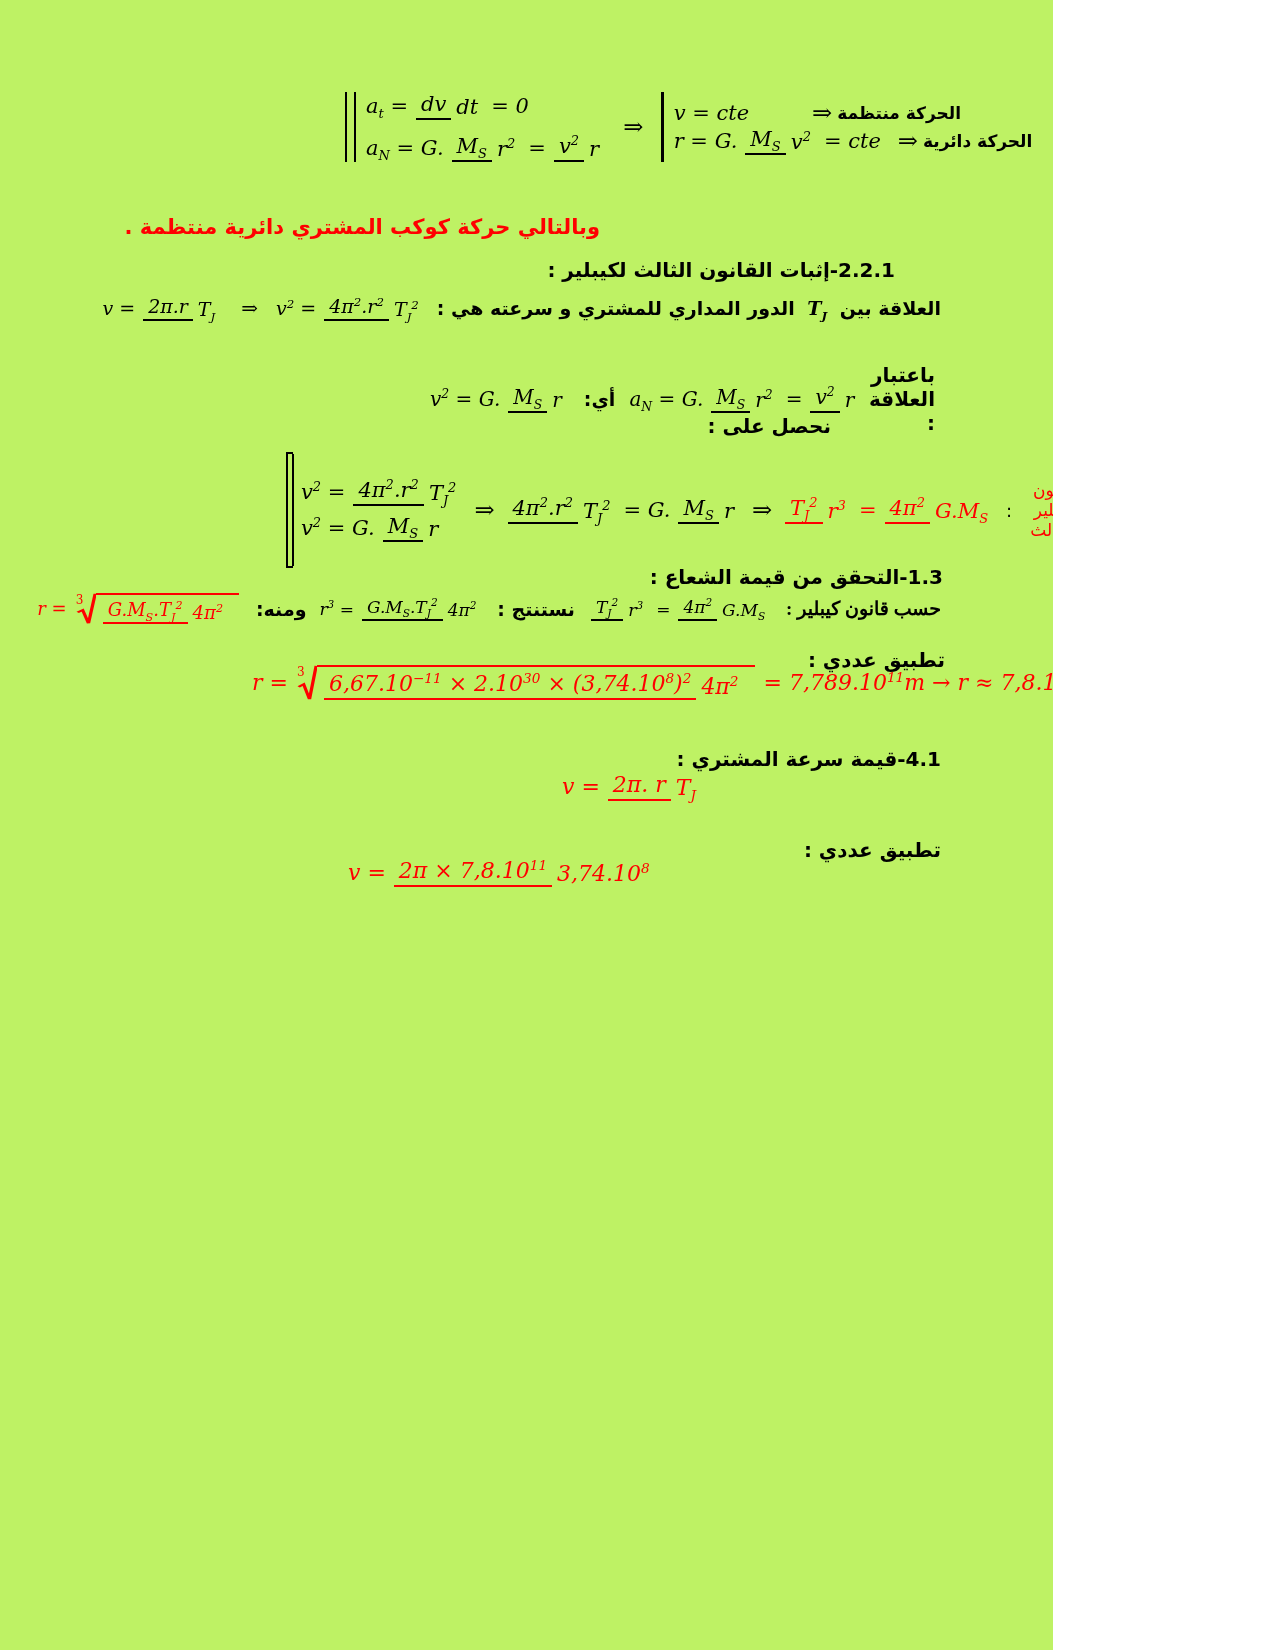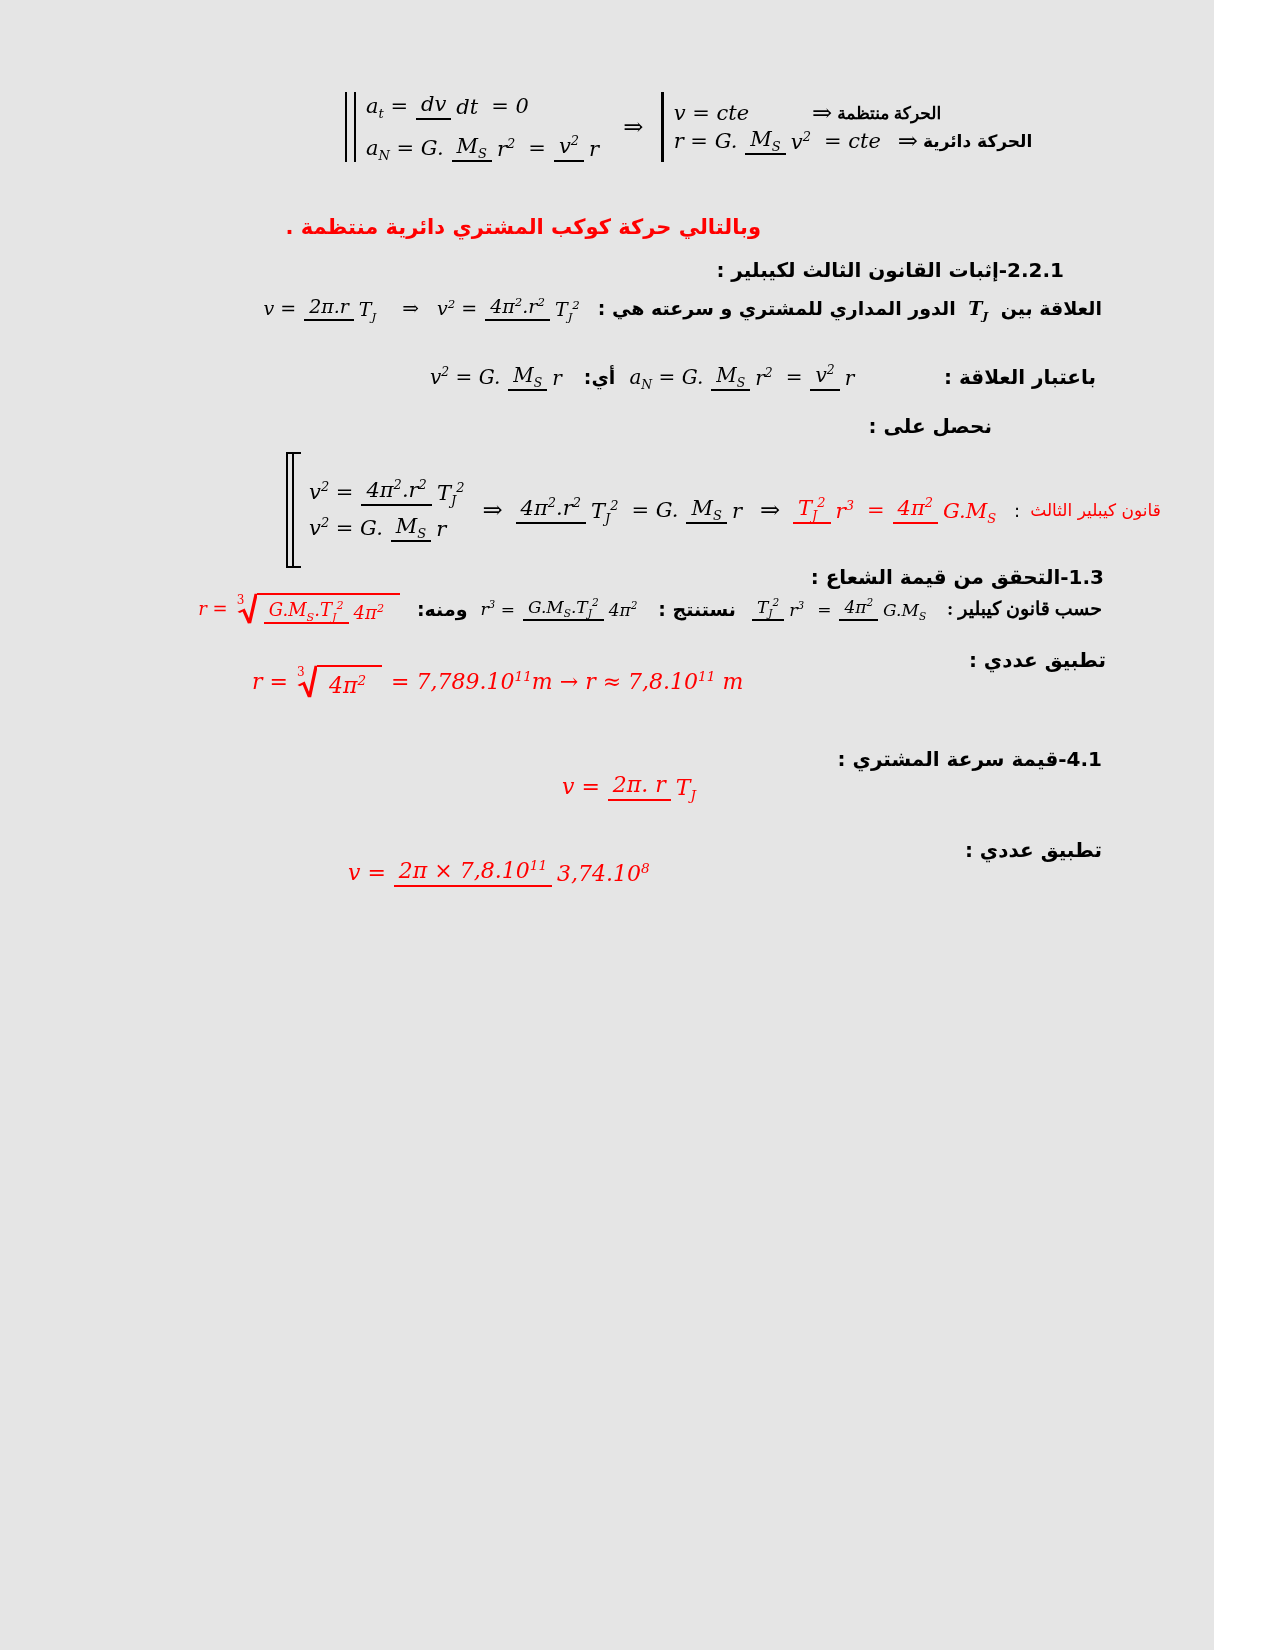--- a/index.html
+++ b/index.html
@@ -1,16 +1,16 @@
 <!DOCTYPE html>
 <html lang="ar"><head>
 <meta charset="utf-8">
 <style>
   html,body{margin:0;padding:0;background:#ffffff;}
-  .page{position:relative;width:1214px;height:1650px;background:#e5e5e5;overflow:hidden;
+  .page{position:relative;width:1053px;height:1650px;background:#bef264;overflow:hidden;
         font-family:"DejaVu Sans",sans-serif;color:#000;}
   .abs{position:absolute;}
   
   .math{font-family:"DejaVu Serif",serif;font-style:italic;font-size:21px;white-space:nowrap;}
   .math sup,.math sub{font-size:0.62em;line-height:0;}
   .mrow{display:inline-flex;align-items:center;gap:5px;white-space:nowrap;}
   .frac{display:inline-flex;flex-direction:row;align-items:center;vertical-align:middle;margin:0 3px;}
   .frac .num{padding:0 5px 2px;border-bottom:2.2px solid currentColor;}
   .frac .den{padding:2px 5px 0;}
   .imp{font-family:"DejaVu Serif",serif;font-style:normal;font-size:24px;}
@@ -61,40 +61,40 @@
             <span class="den">r</span>
           </span>
       </span>
     </div>
     <span class="imp" style="align-self:center;margin:0 8px 0 16px;">⇒</span>
     <div class="sbar"></div>
     <div style="display:flex;flex-direction:column;gap:0;justify-content:center;">
       <span class="mrow">
         <span class="math">v = cte</span>
         <span class="imp" style="margin-left:58px;">⇒</span>
-        <span class="ar" style="font-size:17px;font-family:Liberation Serif, serif;">الحركة منتظمة</span>
+        <span class="ar" style="font-size:17px;">الحركة منتظمة</span>
       </span>
       <span class="mrow">
         <span class="mrow math">
           <span>r = G.</span>
           <span class="frac">
               <span class="num">M<sub>S</sub></span>
               <span class="den">v<sup>2</sup></span>
             </span>
           <span>= cte</span>
         </span>
         <span class="imp" style="margin-left:12px;">⇒</span>
         <span class="ar" style="font-size:17px;">الحركة دائرية</span>
       </span>
     </div>
   </div>
 
   <div class="abs ar red" style="top:215px;right:453px;font-size:21px;">وبالتالي حركة كوكب المشتري دائرية منتظمة .</div>
 
-  <div class="abs heading" style="top:258px;right:150px;">2.2.1-إثبات القانون الثالث لكيبلير :</div>
+  <div class="abs heading" style="top:258px;right:158px;">2.2.1-إثبات القانون الثالث لكيبلير :</div>
 
   <div class="abs rtl-row" style="top:295px;right:112px;gap:10px;">
     <span class="ar">
       <span>العلاقة بين</span>
       <span class="math ltr" style="font-size:19px;margin:0 6px;">T<sub>J</sub></span>
       <span>الدور المداري للمشتري و سرعته هي :</span>
     </span>
     <span class="mrow math ltr" style="font-size:19px;gap:10px;">
       <span class="mrow">
         <span>v =</span>
@@ -237,20 +237,21 @@
     <span>r =</span>
     <span class="sqrt">
       <span class="idx">3</span>
       <span class="rad-sign">
         <svg viewBox="0 0 24 80" preserveAspectRatio="none">
             <polyline points="2,50 8,44 15,78 23,2" fill="none" stroke="currentColor" stroke-width="4"></polyline>
           </svg>
       </span>
       <span class="radicand">
         <span class="frac">
+            <span class="num">6,67.10<sup>−11</sup> × 2.10<sup>30</sup> × (3,74.10<sup>8</sup>)<sup>2</sup></span>
             <span class="den">4π<sup>2</sup></span>
           </span>
       </span>
     </span>
     <span>= 7,789.10<sup>11</sup>m  → r ≈ 7,8.10<sup>11</sup> m</span>
   </div>
 
   <div class="abs heading" style="top:747px;right:112px;">4.1-قيمة سرعة المشتري :</div>
 
   <div class="abs mrow math red" style="top:772px;left:562px;font-size:22px;">

